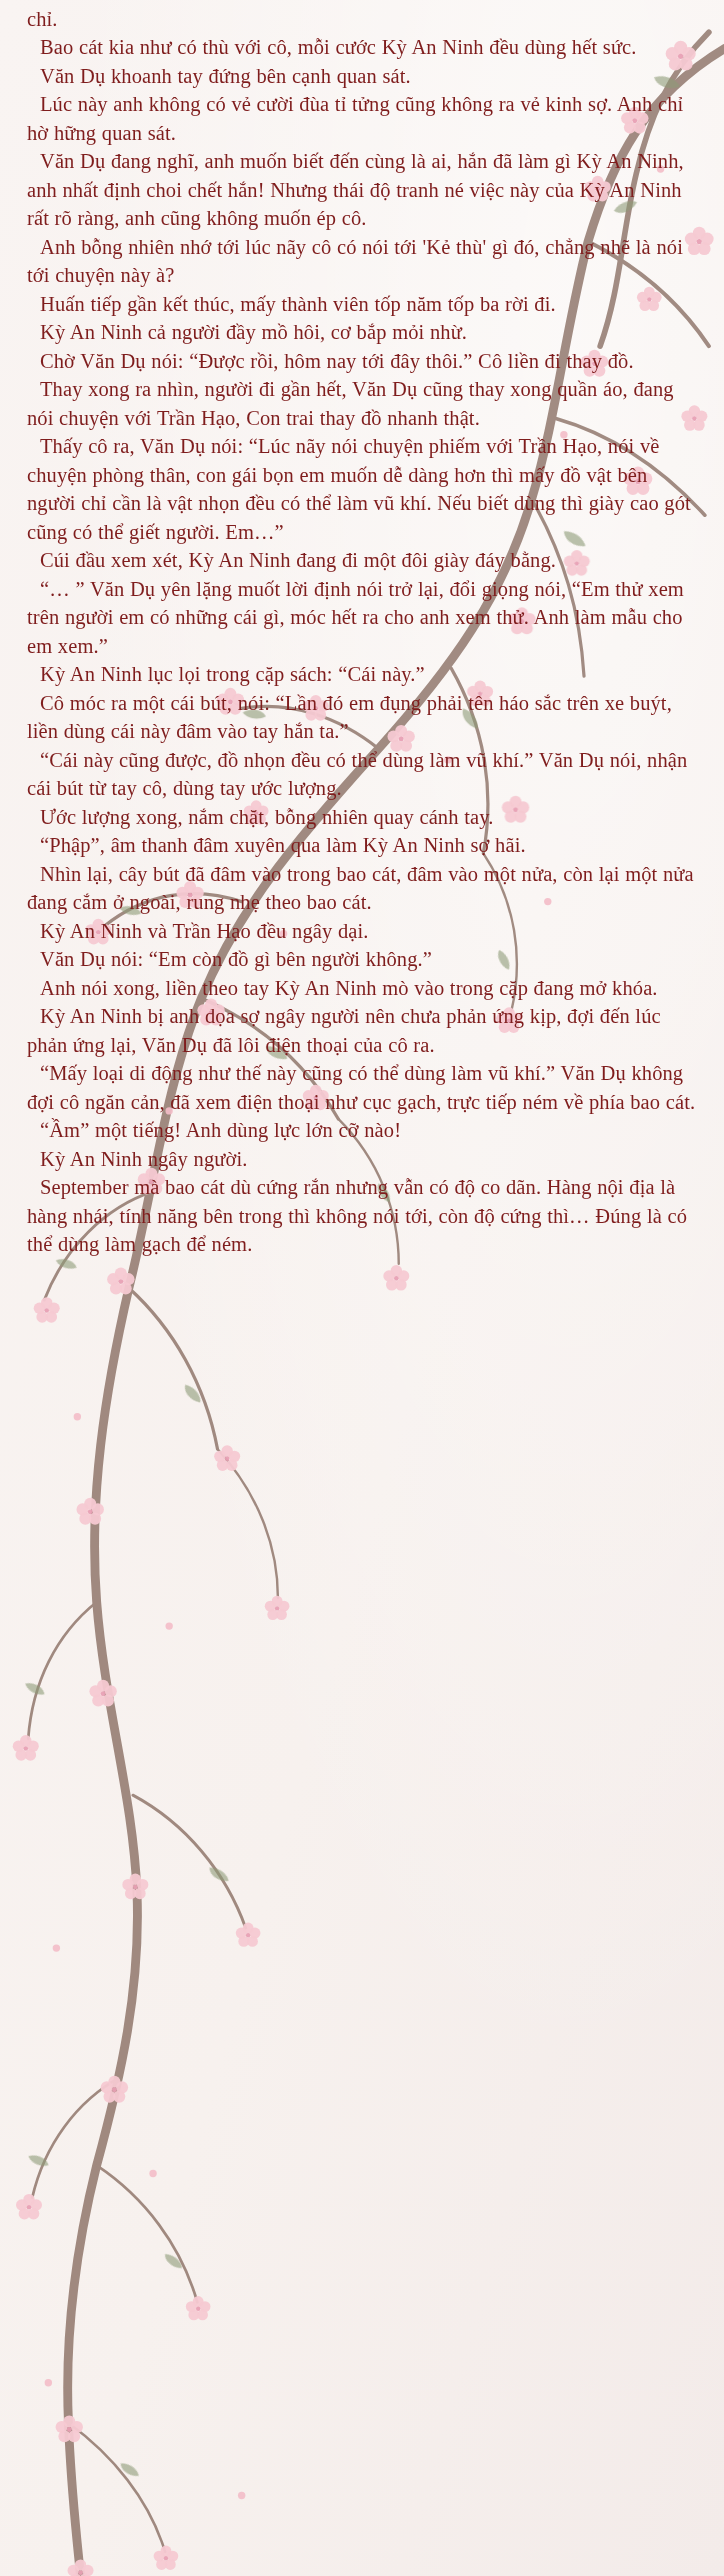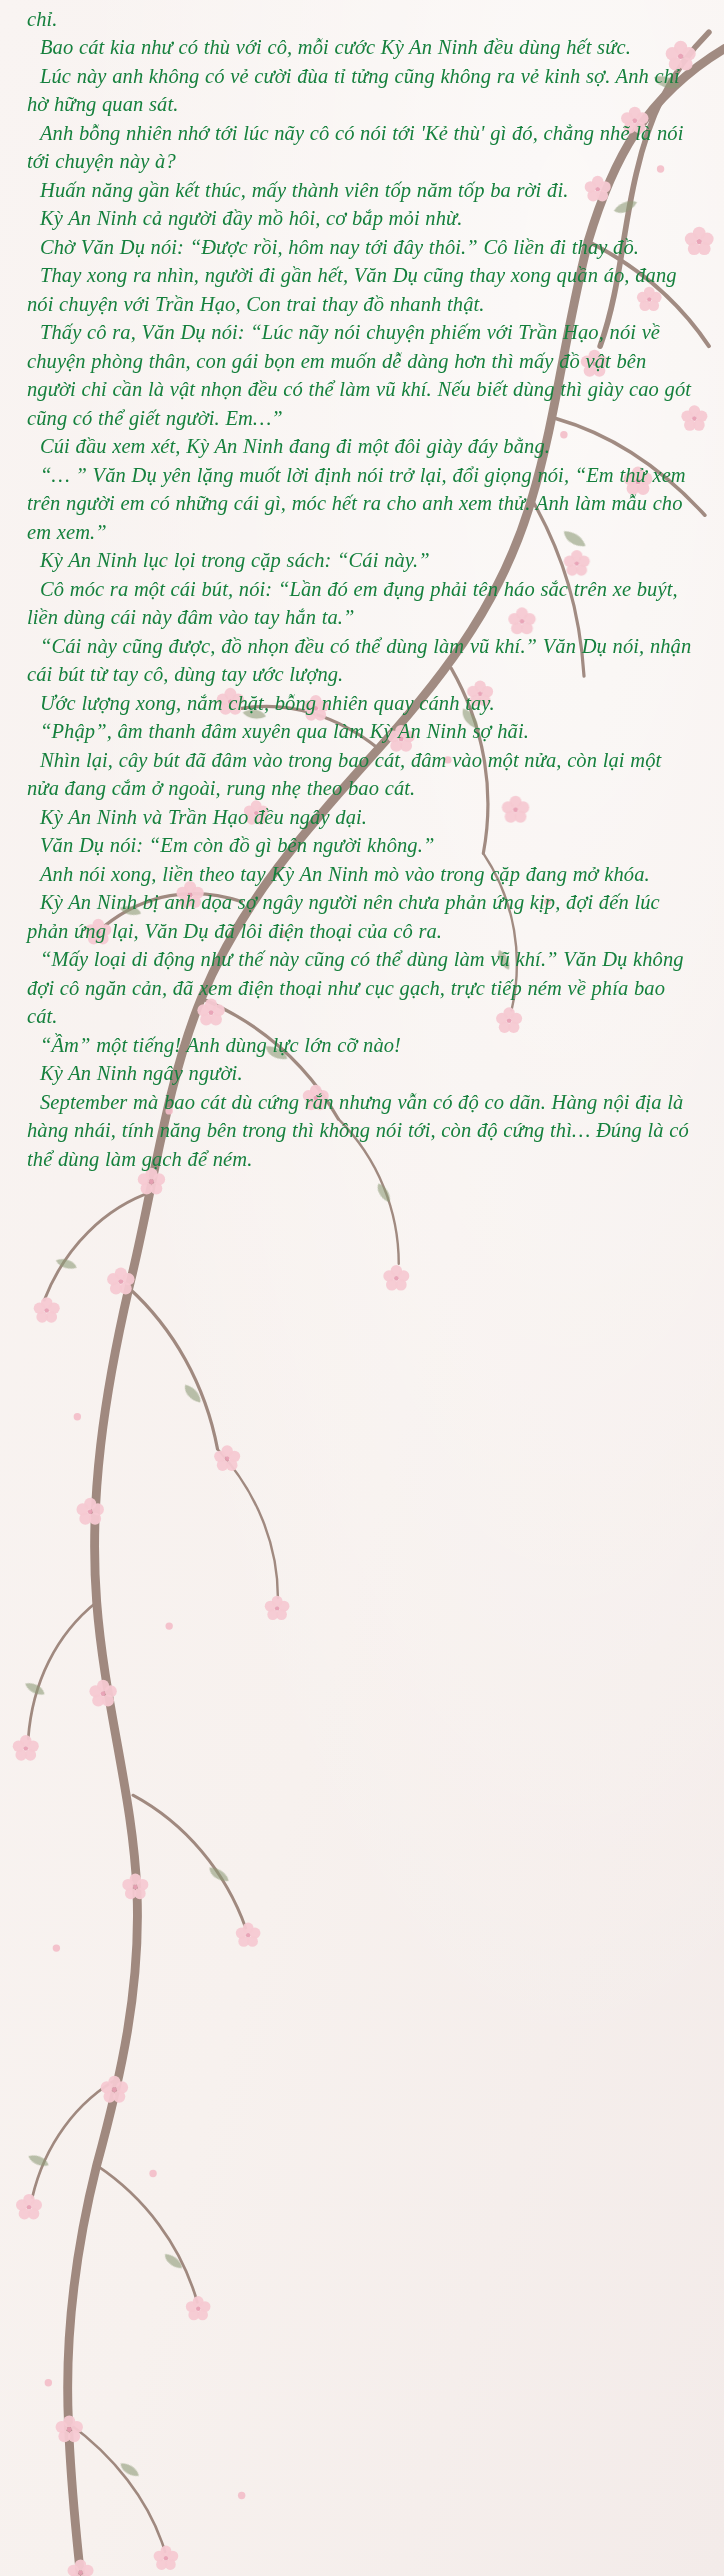--- a/index.html
+++ b/index.html
@@ -27,24 +27,23 @@
 
   
   #reader {
     position: absolute;
     inset: 0;
     z-index: 1;
     padding: 4.8px 27px 16px 27px;
     box-sizing: border-box;
   }
   .para {
-    font-style: italic;
     font-size: 20.5px;
     line-height: 28.5px;
-    color: #15803d;
+    color: #7f1d1d;
     margin: 0;
     text-indent: 13px;
     letter-spacing: 0.1px;
     word-spacing: 0.4px;
   }
   .para.first {
     text-indent: 0;
   }
 </style>
 </head>
@@ -177,23 +176,25 @@
     <use href="#bud" transform="translate(190,2700)"></use>
     <use href="#bud" transform="translate(60,2960)"></use>
     <use href="#bud" transform="translate(300,3100)"></use>
     <use href="#bud" transform="translate(680,1120)"></use>
   </g>
 </svg>
 
 <div id="reader">
   <p class="para first">chỉ.</p>
   <p class="para">Bao cát kia như có thù với cô, mỗi cước Kỳ An Ninh đều dùng hết sức.</p>
+  <p class="para">Văn Dụ khoanh tay đứng bên cạnh quan sát.</p>
   <p class="para">Lúc này anh không có vẻ cười đùa tỉ tửng cũng không ra vẻ kinh sợ. Anh chỉ hờ hững quan sát.</p>
+  <p class="para">Văn Dụ đang nghĩ, anh muốn biết đến cùng là ai, hắn đã làm gì Kỳ An Ninh, anh nhất định choi chết hắn! Nhưng thái độ tranh né việc này của Kỳ An Ninh rất rõ ràng, anh cũng không muốn ép cô.</p>
   <p class="para">Anh bỗng nhiên nhớ tới lúc nãy cô có nói tới 'Kẻ thù' gì đó, chẳng nhẽ là nói tới chuyện này à?</p>
-  <p class="para">Huấn năng gần kết thúc, mấy thành viên tốp năm tốp ba rời đi.</p>
+  <p class="para">Huấn tiếp gần kết thúc, mấy thành viên tốp năm tốp ba rời đi.</p>
   <p class="para">Kỳ An Ninh cả người đầy mồ hôi, cơ bắp mỏi nhừ.</p>
   <p class="para">Chờ Văn Dụ nói: “Được rồi, hôm nay tới đây thôi.” Cô liền đi thay đồ.</p>
   <p class="para">Thay xong ra nhìn, người đi gần hết, Văn Dụ cũng thay xong quần áo, đang nói chuyện với Trần Hạo, Con trai thay đồ nhanh thật.</p>
   <p class="para">Thấy cô ra, Văn Dụ nói: “Lúc nãy nói chuyện phiếm với Trần Hạo, nói về chuyện phòng thân, con gái bọn em muốn dễ dàng hơn thì mấy đồ vật bên người chỉ cần là vật nhọn đều có thể làm vũ khí. Nếu biết dùng thì giày cao gót cũng có thể giết người. Em…”</p>
   <p class="para">Cúi đầu xem xét, Kỳ An Ninh đang đi một đôi giày đáy bằng.</p>
   <p class="para">“… ” Văn Dụ yên lặng muốt lời định nói trở lại, đổi giọng nói, “Em thử xem trên người em có những cái gì, móc hết ra cho anh xem thử. Anh làm mẫu cho em xem.”</p>
   <p class="para">Kỳ An Ninh lục lọi trong cặp sách: “Cái này.”</p>
   <p class="para">Cô móc ra một cái bút, nói: “Lần đó em đụng phải tên háo sắc trên xe buýt, liền dùng cái này đâm vào tay hắn ta.”</p>
   <p class="para">“Cái này cũng được, đồ nhọn đều có thể dùng làm vũ khí.” Văn Dụ nói, nhận cái bút từ tay cô, dùng tay ước lượng.</p>
   <p class="para">Ước lượng xong, nắm chặt, bỗng nhiên quay cánh tay.</p>

